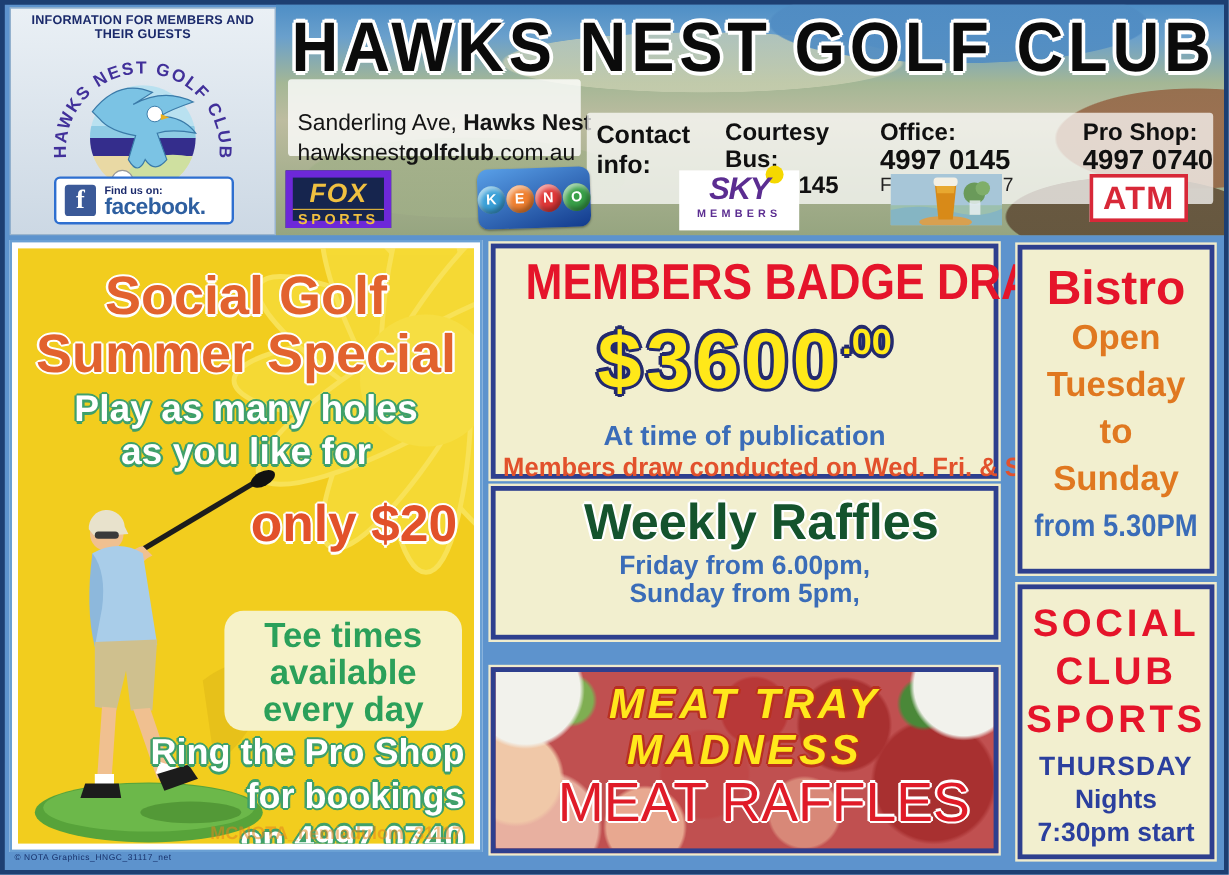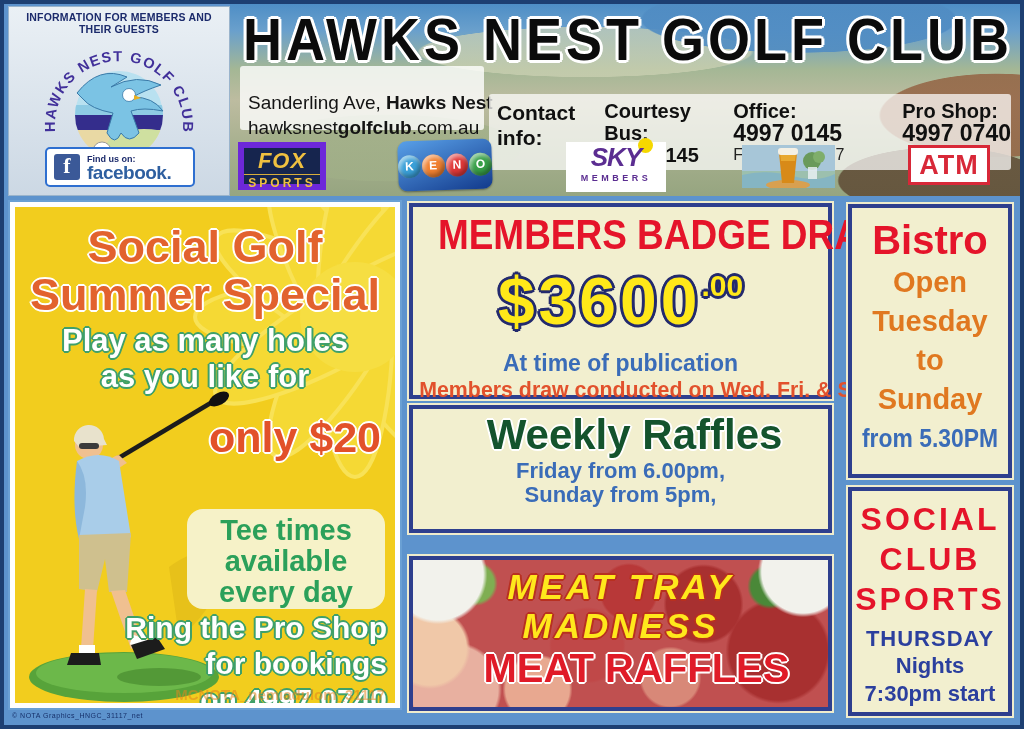--- a/index.html
+++ b/index.html
@@ -103,21 +103,21 @@
       radial-gradient(circle at 4% 60%,#f0c8a8 0 9%,transparent 10%),
       radial-gradient(circle at 10% 88%,#e8b0a0 0 11%,transparent 12%),
       radial-gradient(circle at 30% 88%,#e8a890 0 10%,transparent 11%),
       radial-gradient(circle at 62% 80%,#d88878 0 10%,transparent 11%),
       radial-gradient(circle at 88% 62%,#a83030 0 13%,transparent 14%),
       radial-gradient(circle at 70% 30%,#a83030 0 12%,transparent 13%),
       radial-gradient(circle at 42% 58%,#c04848 0 14%,transparent 15%),
       radial-gradient(circle at 52% 22%,#b83838 0 11%,transparent 12%);}
   .meat-1{margin-top:8px;font-size:35px;font-weight:bold;font-style:italic;color:#ffe81c;letter-spacing:3px;line-height:38px;text-align:center;}
   .meat-2{font-size:35px;font-weight:bold;font-style:italic;color:#ffe81c;letter-spacing:3px;line-height:40px;}
-  .meat-3{font-size:40px;font-weight:bold;color:#e01b28;line-height:44px;padding-left:32px;}
+  .meat-3{font-size:46px;font-weight:normal;color:#e01b28;line-height:44px;padding-left:32px;}
 
   .p-bistro{left:848px;top:204px;width:164px;height:274px;text-align:center;}
   .bistro-title{margin-top:10px;font-size:40px;font-weight:bold;color:#e5142a;}
   .bistro-l{font-size:29px;font-weight:bold;color:#e07820;line-height:39px;}
   .bistro-from{font-size:26px;font-weight:bold;color:#3a6cb8;transform:scaleX(.88);white-space:nowrap;margin-top:4px;}
 
   .p-darts{left:848px;top:487px;width:164px;height:229px;text-align:center;}
   .darts-l{font-size:32px;font-weight:bold;color:#e5142a;letter-spacing:3px;line-height:40px;}
   .darts-l:first-child{margin-top:8px;}
   .darts-s1{margin-top:6px;font-size:22px;font-weight:bold;color:#2b3f9e;letter-spacing:1px;line-height:27px;}

